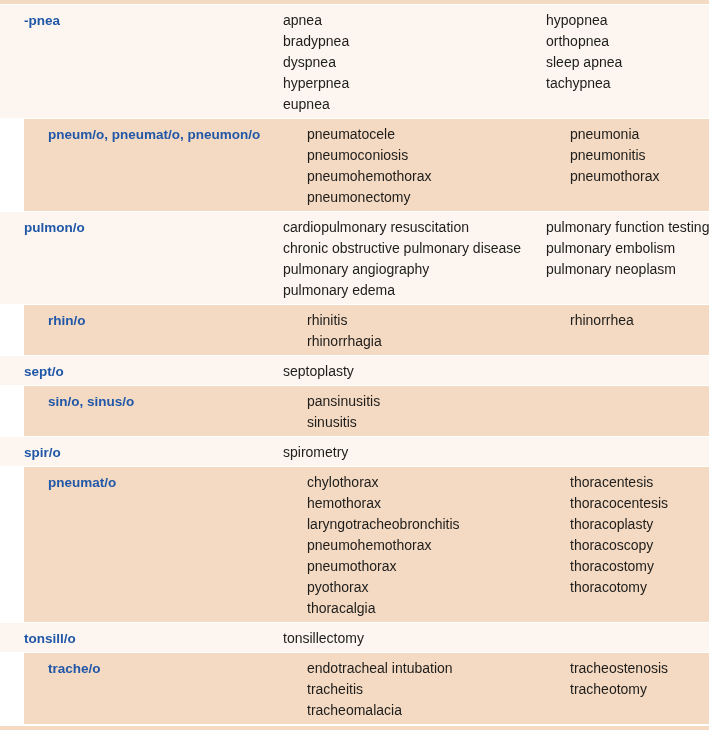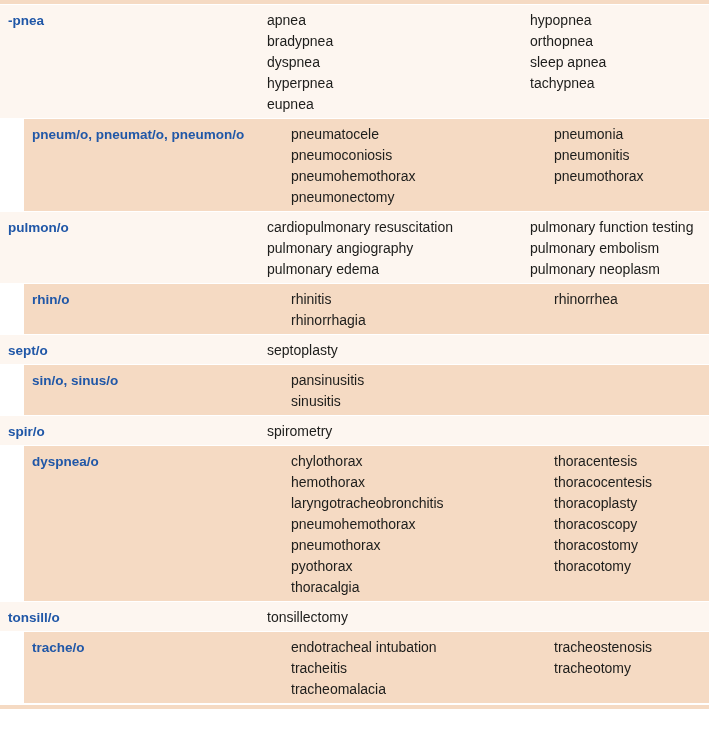--- a/index.html
+++ b/index.html
@@ -15,21 +15,21 @@
   }
   .strip {
     height: 4px;
     background: var(--peach, #f5dac3);
   }
   .strip.top { margin-bottom: 1px; }
   .strip.bottom { margin-top: 2px; }
   .row {
     display: flex;
     margin-bottom: 1px;
-    padding: 5px 0 3px 0;
+    padding: 5px 0 3px 16px;
   }
   .row.light { background: var(--light, #fdf6f0); }
   .row.peach { background: var(--peach, #f5dac3); margin-left: 24px; }
   .col { box-sizing: border-box; }
   .col1 {
     width: 267px;
     padding-left: 8px;
     flex: 0 0 auto;
   }
   .col2 {
@@ -91,20 +91,21 @@
         <div class="term">pneumonitis</div>
         <div class="term">pneumothorax</div>
       </div>
     </div>
     <div class="row light">
       <div class="col col1">
         <span class="root">pulmon/o</span>
       </div>
       <div class="col col2">
         <div class="term">cardiopulmonary resuscitation</div>
+        <div class="term">chronic obstructive pulmonary disease</div>
         <div class="term">pulmonary angiography</div>
         <div class="term">pulmonary edema</div>
       </div>
       <div class="col col3">
         <div class="term">pulmonary function testing</div>
         <div class="term">pulmonary embolism</div>
         <div class="term">pulmonary neoplasm</div>
       </div>
     </div>
     <div class="row peach">
@@ -142,21 +143,21 @@
       <div class="col col1">
         <span class="root">spir/o</span>
       </div>
       <div class="col col2">
         <div class="term">spirometry</div>
       </div>
       <div class="col col3"></div>
     </div>
     <div class="row peach">
       <div class="col col1">
-        <span class="root">dyspnea/o</span>
+        <span class="root">pneumat/o</span>
       </div>
       <div class="col col2">
         <div class="term">chylothorax</div>
         <div class="term">hemothorax</div>
         <div class="term">laryngotracheobronchitis</div>
         <div class="term">pneumohemothorax</div>
         <div class="term">pneumothorax</div>
         <div class="term">pyothorax</div>
         <div class="term">thoracalgia</div>
       </div>

